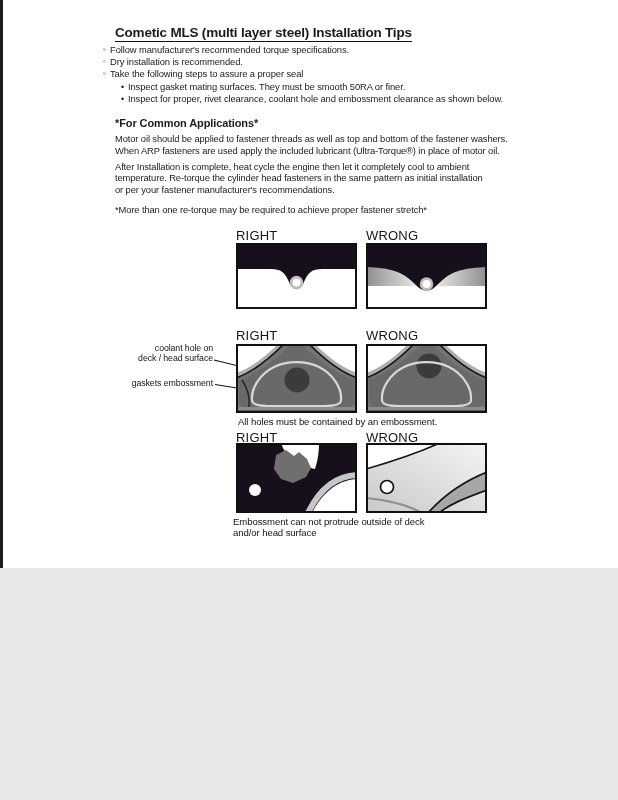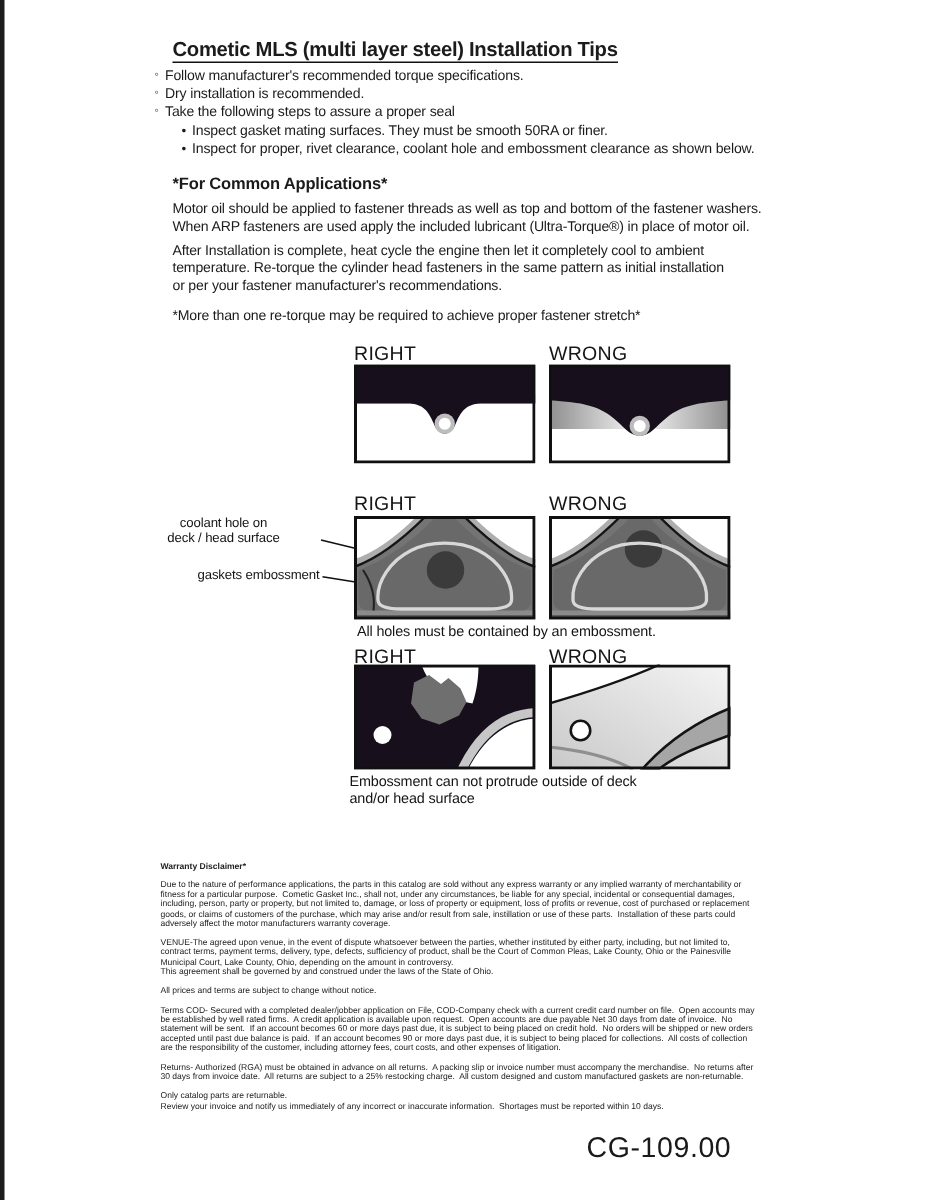--- a/index.html
+++ b/index.html
@@ -1,16 +1,16 @@
 <!DOCTYPE html>
 <html><head>
 <meta charset="utf-8">
 <style>
   html,body{margin:0;padding:0;background:#e8e8e8;}
-  .page{position:relative;width:618px;height:800px;background:#ffffff;overflow:hidden;
+  .page{position:relative;width:618px;height:568px;background:#ffffff;overflow:hidden;
         font-family:"Liberation Sans","DejaVu Sans",sans-serif;color:#1b1b1b;}
   .scan-edge{position:absolute;left:0;top:0;width:3px;height:800px;background:#1c1c1c;}
   .title{position:absolute;left:115px;top:25px;font-size:13.5px;font-weight:bold;
          letter-spacing:-0.2px;border-bottom:1.6px solid #111;padding-bottom:1px;}
   .bullets{position:absolute;left:103px;top:44px;width:460px;font-size:9.4px;
            letter-spacing:-0.1px;line-height:12.2px;}
   .b-row{display:flex;}
   .b-row .mark{width:7px;flex:0 0 7px;font-size:8px;line-height:12.2px;}
   .b-row.sub{padding-left:18px;}
   .b-row.sub .mark{font-size:9px;}
@@ -99,21 +99,21 @@
     <path d="M0,0 H121 V24 C98,25 88,28 79,35 C71,41 68,47.5 60.5,47.5 C53,47.5 50,41 42,35 C33,28 23,25 0,24 Z" fill="#17101c"></path>
     <circle cx="60.5" cy="41" r="6.8" fill="#bdbdbd"></circle>
     <circle cx="60.5" cy="41" r="4" fill="#ffffff"></circle>
     <rect x="1" y="1" width="119" height="64" fill="none" stroke="#101010" stroke-width="2"></rect>
   </svg>
 
 
   <div class="dg-h" style="left:236px;top:328px;">RIGHT</div>
   <div class="dg-h" style="left:366px;top:328px;">WRONG</div>
 
-  <div class="dg-label" style="top:343px;text-align:center;">coolant hole on
+  <div class="dg-label" style="top:343px;">coolant hole on
 deck / head surface</div>
   <div class="dg-label" style="top:378px;">gaskets embossment</div>
 
   <svg class="leaders" width="90" height="50" viewBox="0 0 90 50">
     <line x1="9" y1="10" x2="79" y2="27" stroke="#111" stroke-width="1.1"></line>
     <line x1="10" y1="34.5" x2="57" y2="42" stroke="#111" stroke-width="1.1"></line>
   </svg>
 
   <svg class="dg-box" style="left:236px;top:344px;" width="121" height="69" viewBox="0 0 121 69">
     <rect width="121" height="69" fill="#747474"></rect>

